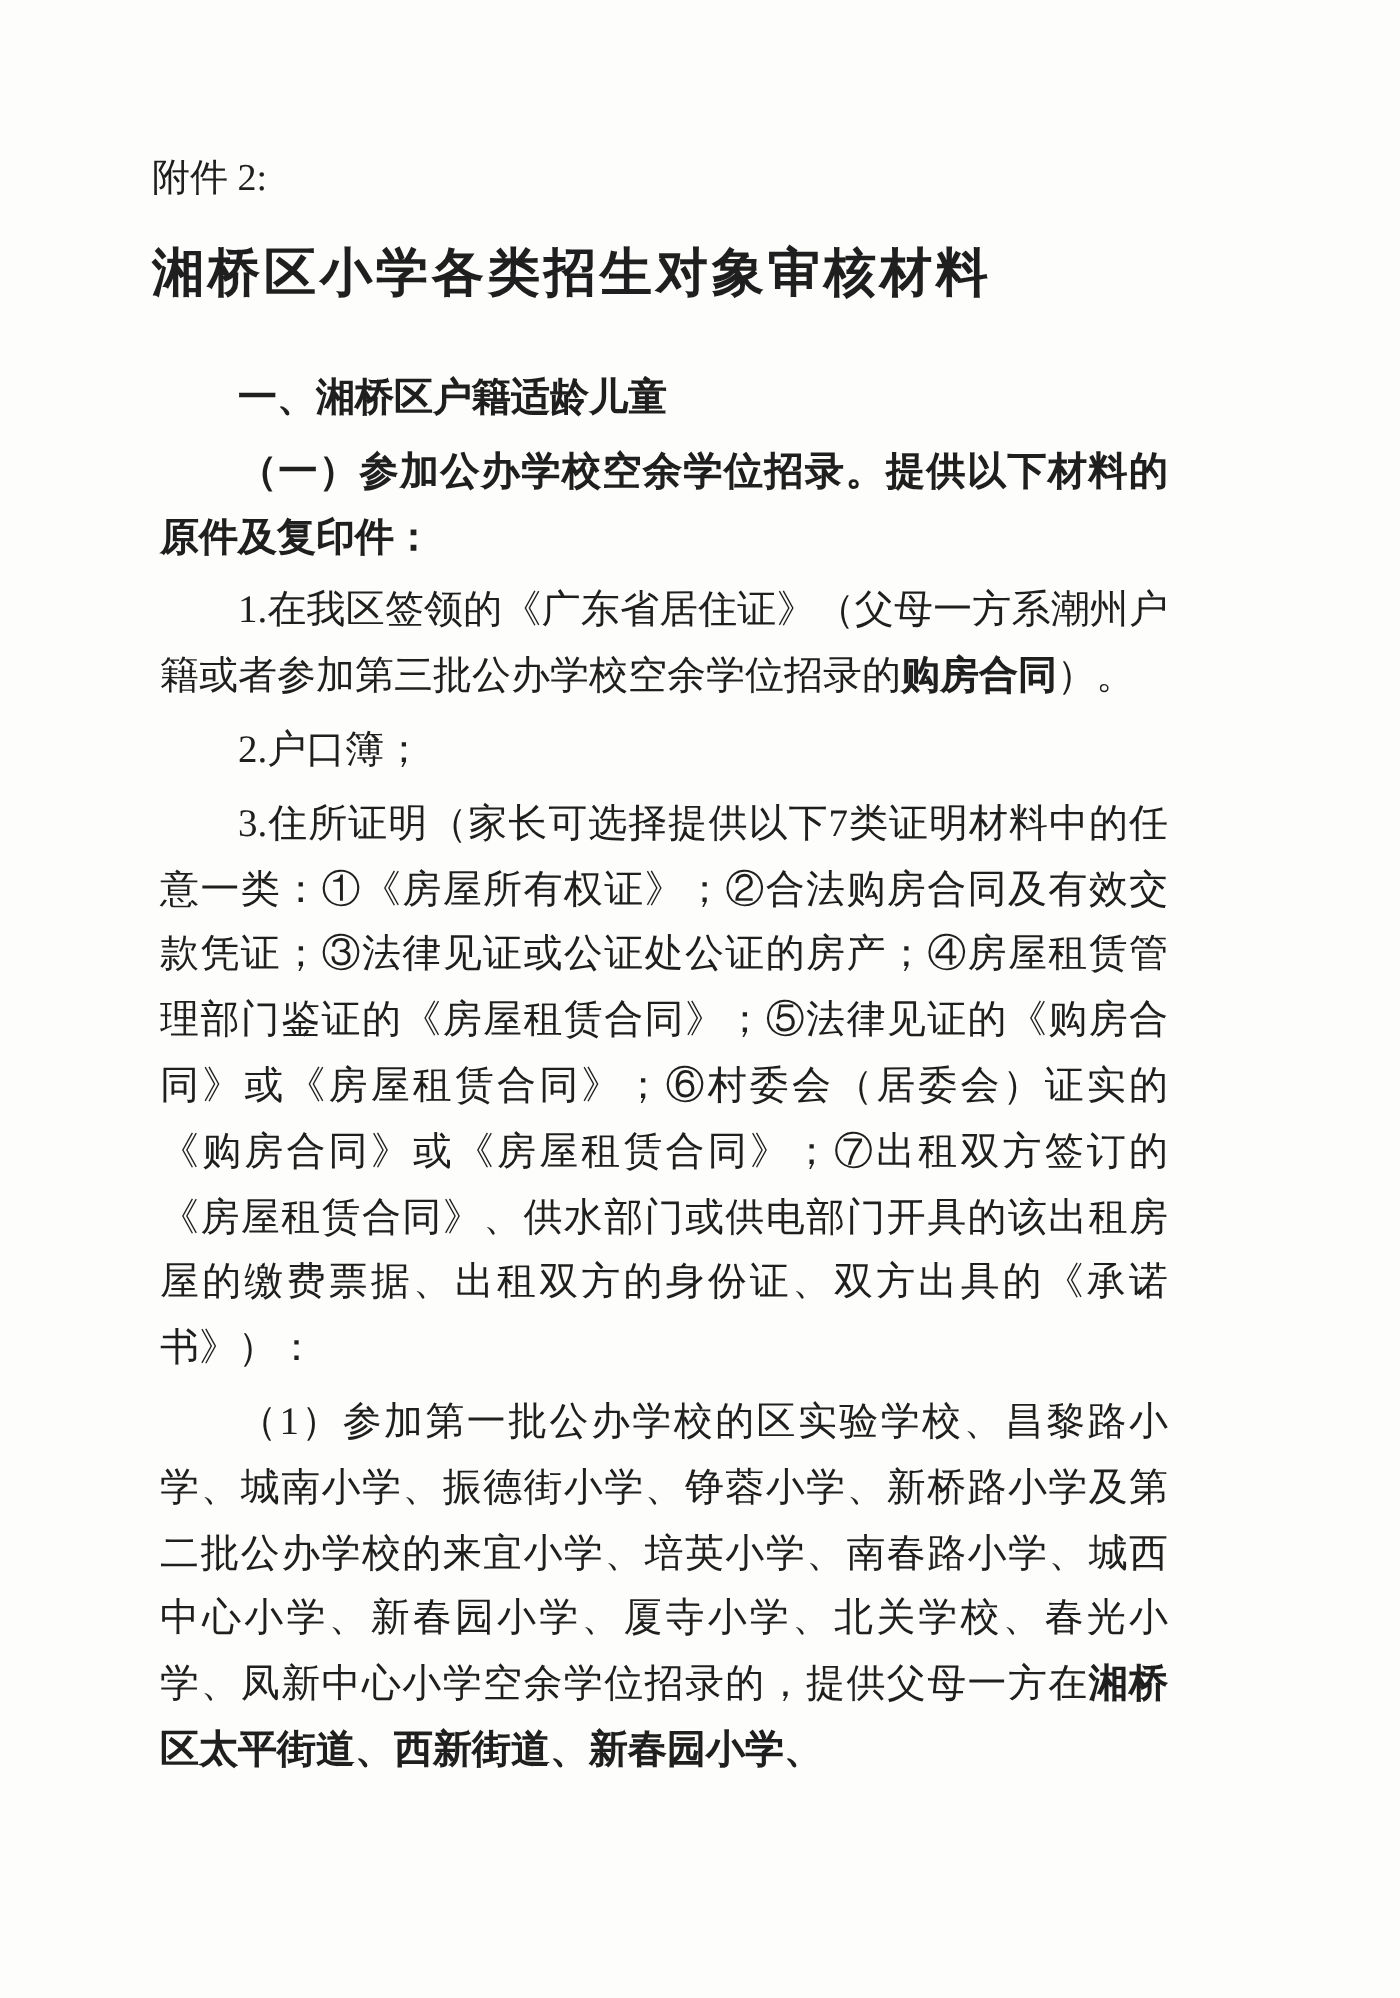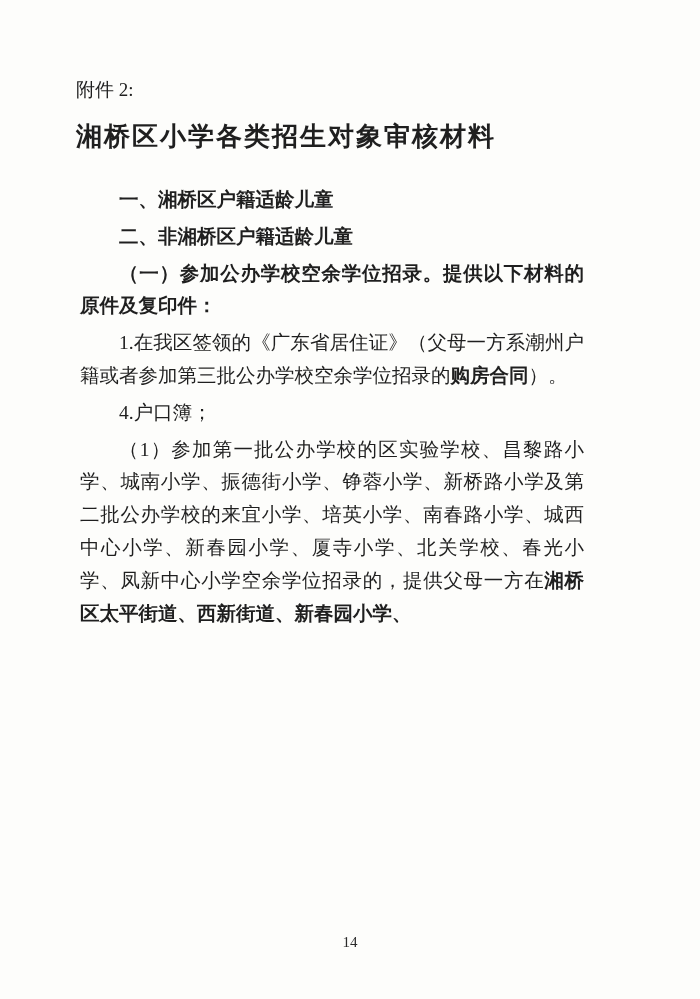--- a/index.html
+++ b/index.html
@@ -58,28 +58,27 @@
 
   <p class="attachment">附件 2:</p>
 
   <h1 class="doc-title">湘桥区小学各类招生对象审核材料</h1>
 
   <div class="doc-body">
 
     <p class="bold"><span>一、湘桥区户籍适龄儿童</span></p>
 
 
-    <p class="bold"><span>二、非湘桥区户籍适龄儿童</span></p>
 
     <p class="bold"><span>（一）参加公办学校空余学位招录。提供以下材料的原件及复印件：</span></p>
 
     <p><span>1.在我区签领的《广东省居住证》（父母一方系潮州户籍或者参加第三批公办学校空余学位招录的</span><span class="bold">购房合同</span><span>）。</span></p>
 
-    <p><span>4.户口簿；</span></p>
+    <p><span>2.户口簿；</span></p>
 
+    <p><span>3.住所证明（家长可选择提供以下7类证明材料中的任意一类：①《房屋所有权证》；②合法购房合同及有效交款凭证；③法律见证或公证处公证的房产；④房屋租赁管理部门鉴证的《房屋租赁合同》；⑤法律见证的《购房合同》或《房屋租赁合同》；⑥村委会（居委会）证实的《购房合同》或《房屋租赁合同》；⑦出租双方签订的《房屋租赁合同》、供水部门或供电部门开具的该出租房屋的缴费票据、出租双方的身份证、双方出具的《承诺书》）：</span></p>
 
     <p><span>（1）参加第一批公办学校的区实验学校、昌黎路小学、城南小学、振德街小学、铮蓉小学、新桥路小学及第二批公办学校的来宜小学、培英小学、南春路小学、城西中心小学、新春园小学、厦寺小学、北关学校、春光小学、凤新中心小学空余学位招录的，提供父母一方在</span><span class="bold">湘桥区太平街道、西新街道、新春园小学、</span></p>
 
   </div>
 
-  <div class="page-number">14</div>
 
 </div>
 
 </body></html>

